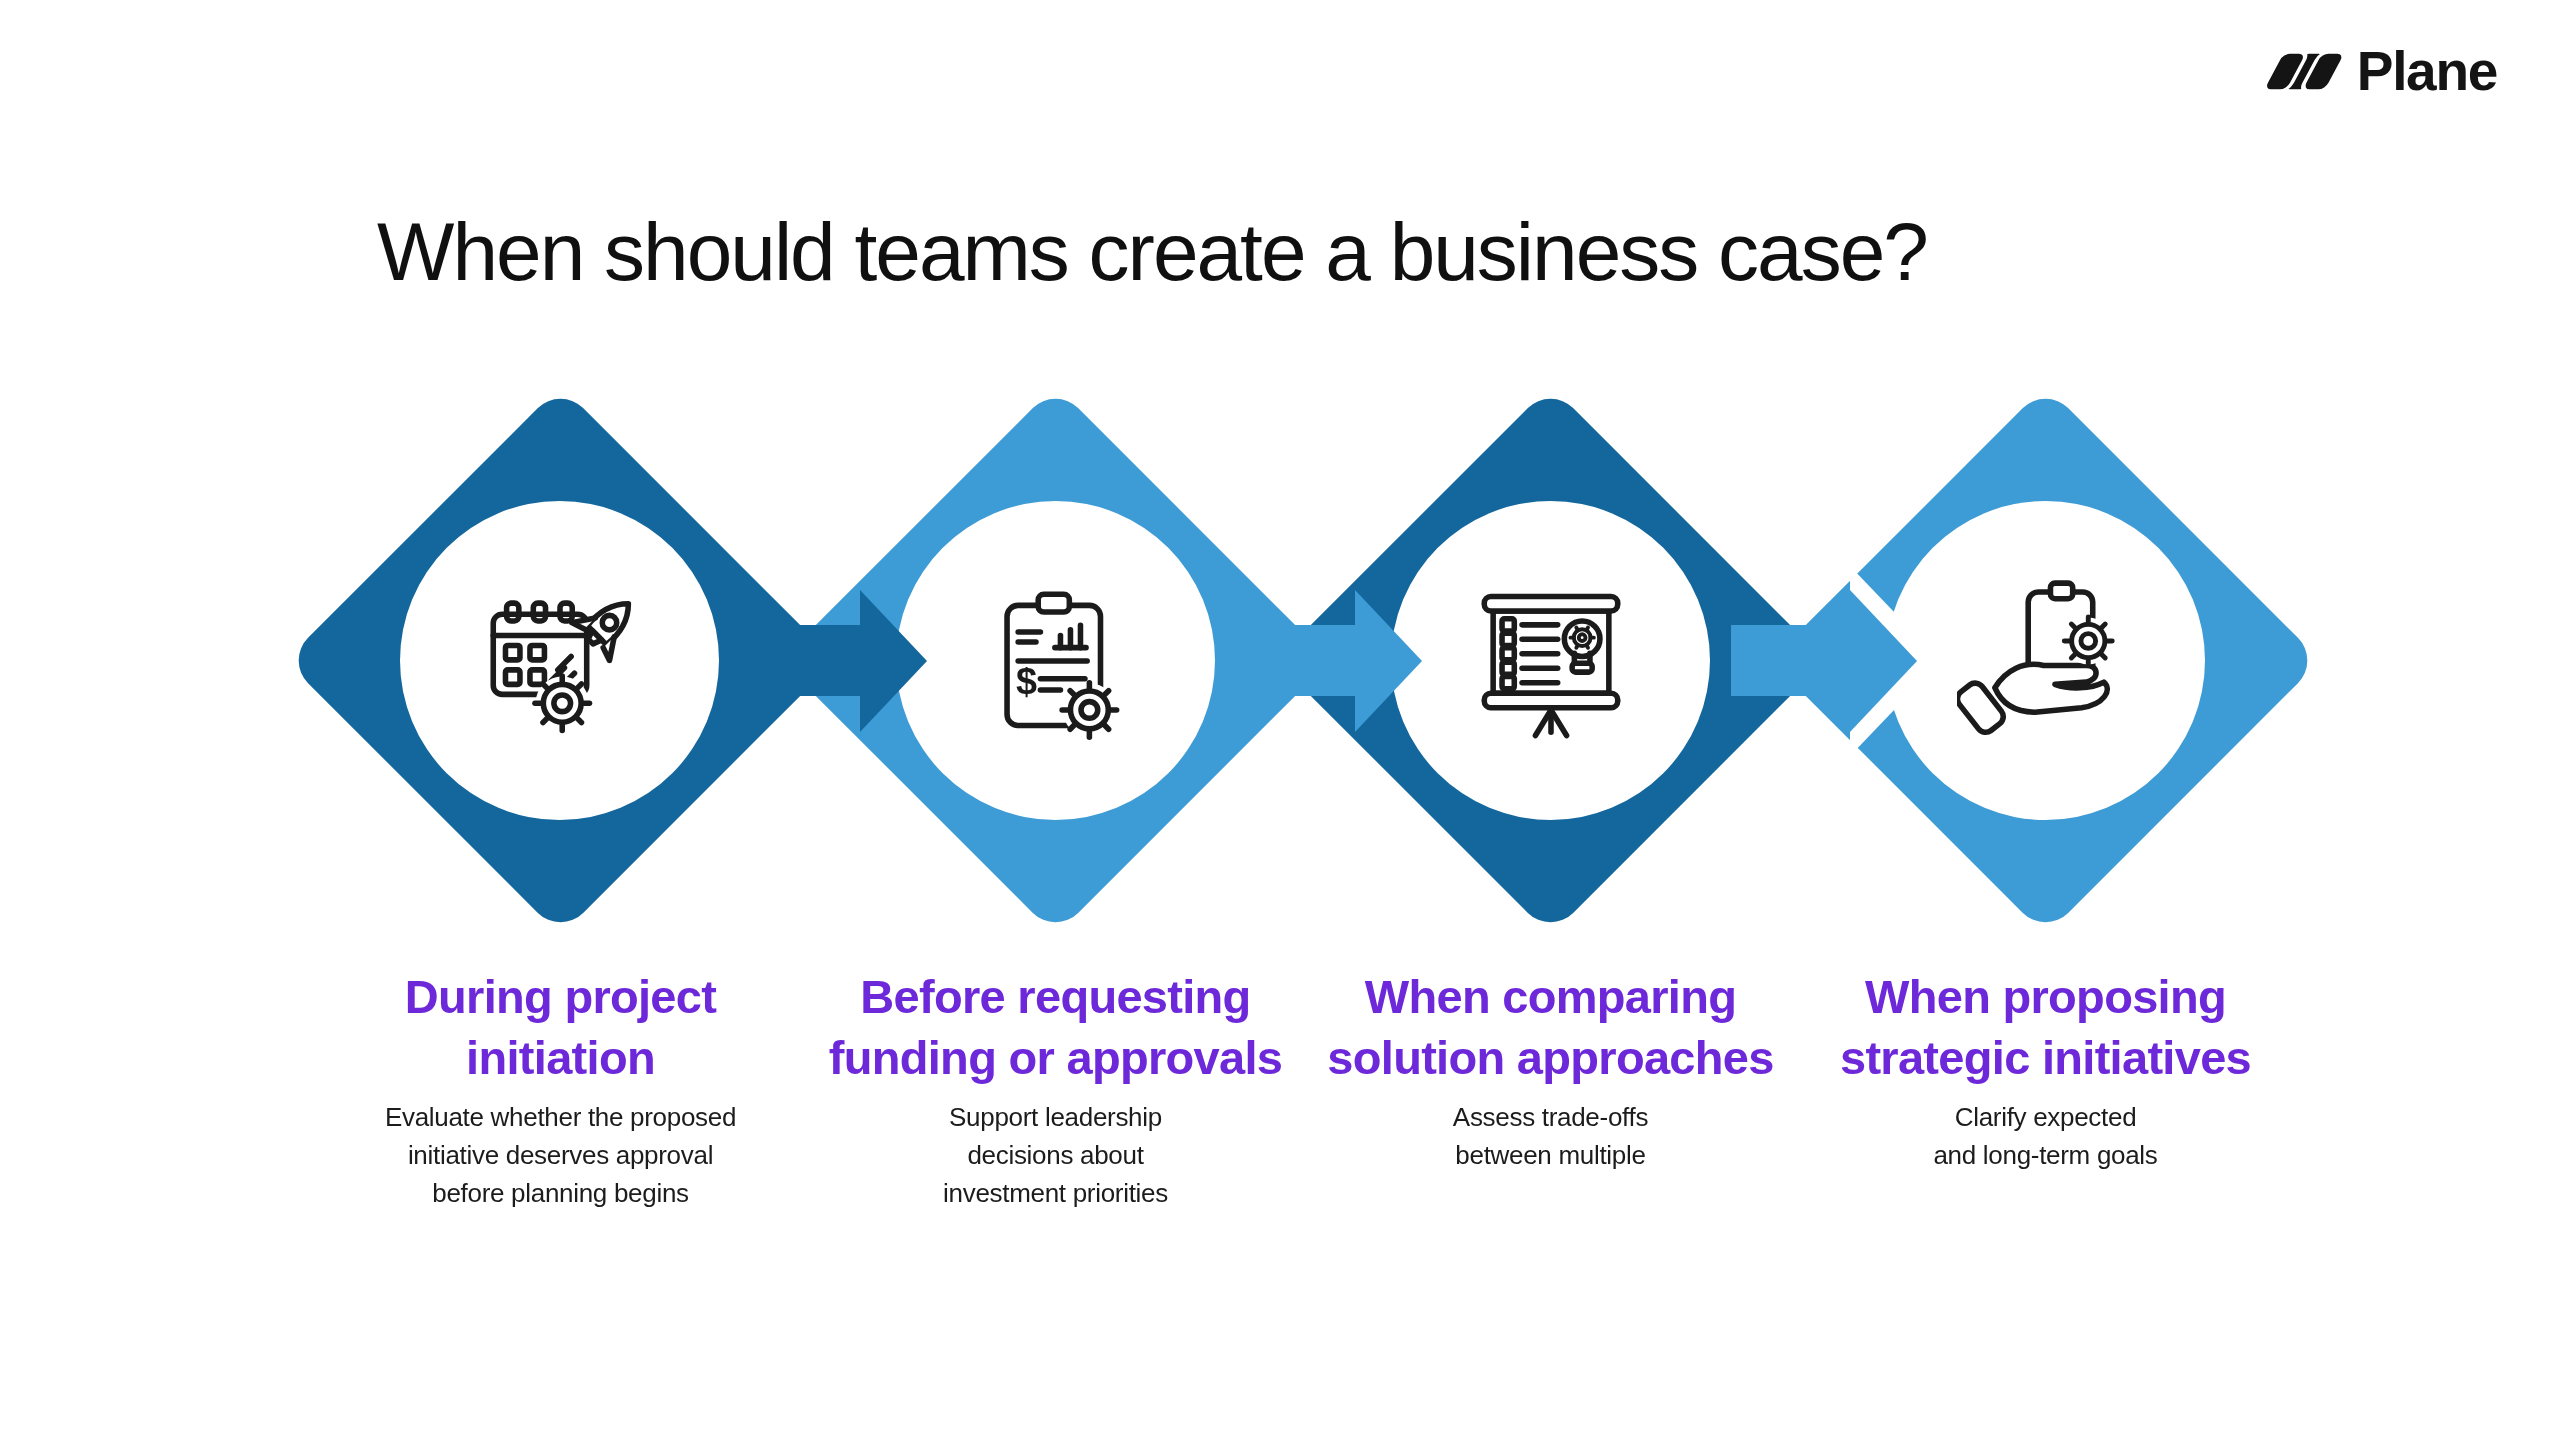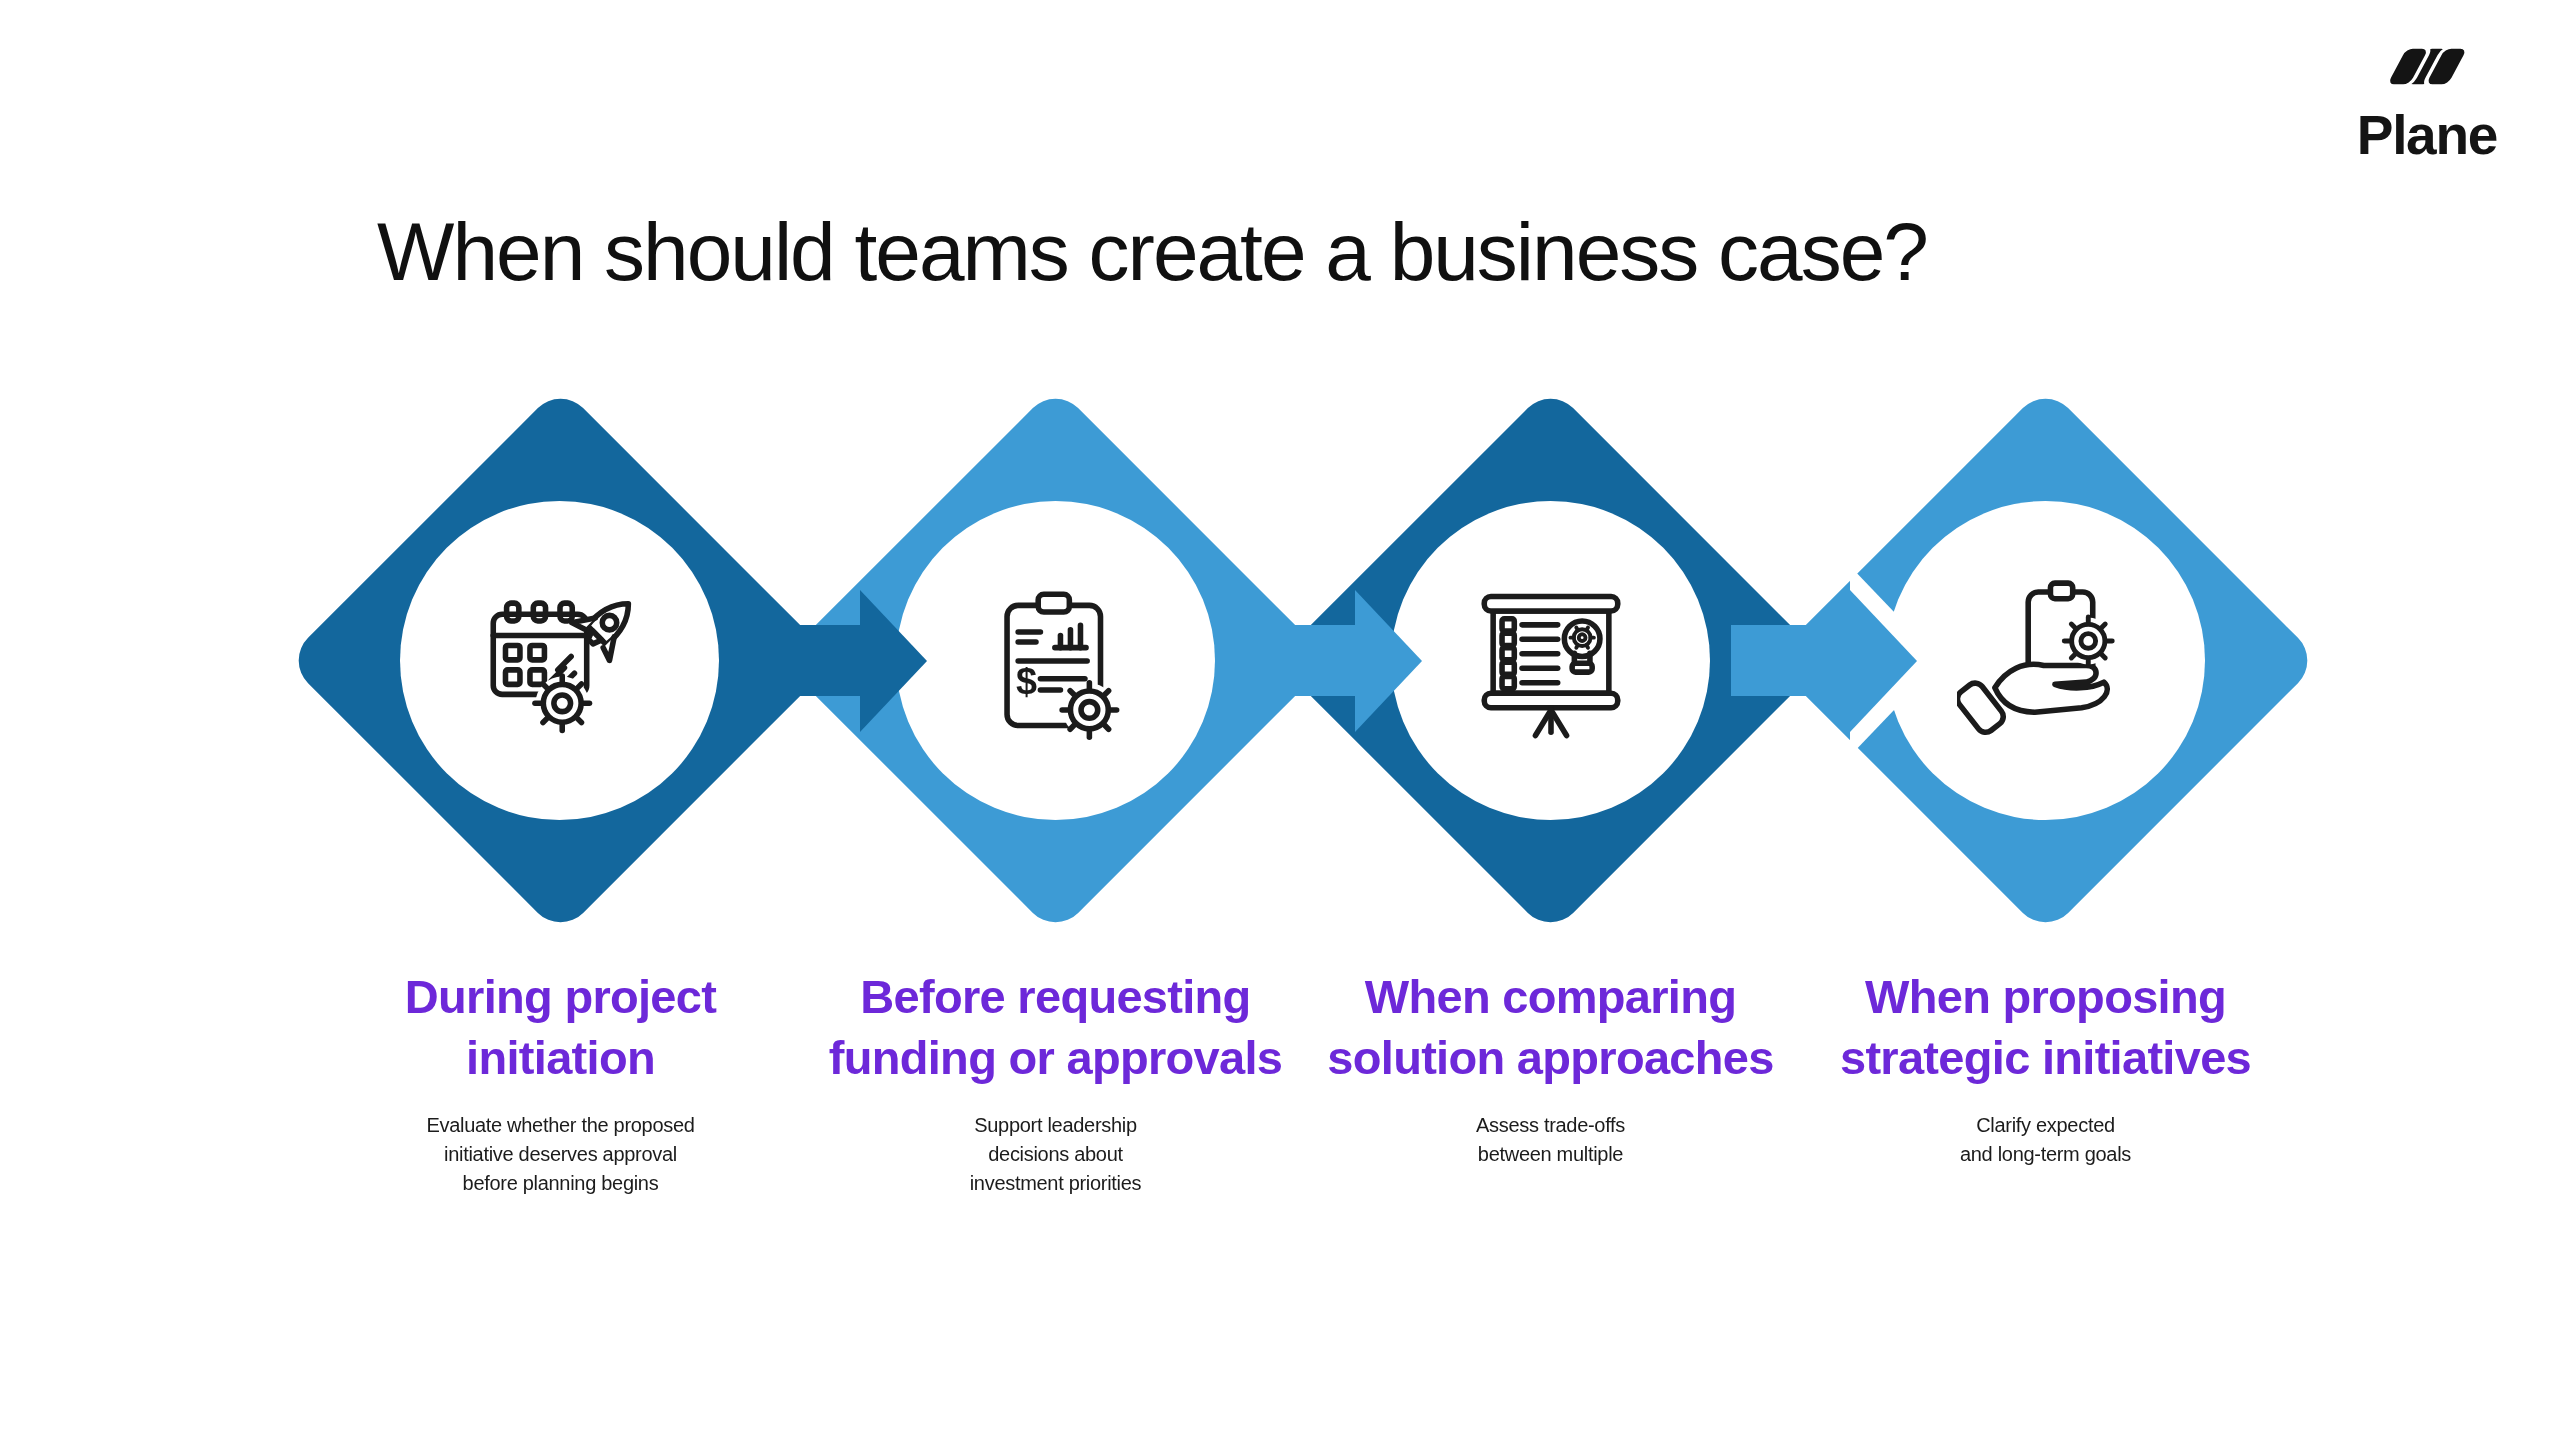--- a/index.html
+++ b/index.html
@@ -1,20 +1,20 @@
 <!DOCTYPE html>
 <html style="font-size:10.7px"><head>
 <meta charset="utf-8">
 <style>
   html,body{margin:0;padding:0;background:#ffffff;}
   body{width:2576px;height:1449px;overflow:hidden;font-family:"Liberation Sans","DejaVu Sans",sans-serif;}
   .canvas{position:relative;width:2576px;height:1449px;background:#ffffff;}
 
   
-  .logo{position:absolute;top:39px;right:79px;display:flex;align-items:center;gap:9.4px;flex-direction:column;}
+  .logo{position:absolute;top:39px;right:79px;display:flex;align-items:center;gap:9.4px;}
   .logo-mark{display:block;}
   .logo-text{font-size:55px;font-weight:600;letter-spacing:-1.3px;color:#141414;}
 
   
   .title{position:absolute;top:205px;left:0;width:2304px;margin:0;text-align:center;
          font-size:82px;font-weight:500;letter-spacing:-2px;color:#101010;}
 
   
   .diamond{position:absolute;width:389px;height:389px;border-radius:32px;
            transform:rotate(45deg);z-index:1;}
@@ -36,21 +36,21 @@
               border-left:67px solid #000;}
   .ah1{left:860px;} .ah2{left:1355px;} .ah3{left:1850px;}
   .arrow-notch{position:absolute;left:1850px;top:566px;width:0;height:0;z-index:3;
                border-top:95px solid transparent;border-bottom:95px solid transparent;
                border-left:91px solid #ffffff;}
 
   
   .step-text{position:absolute;top:966px;width:537px;text-align:center;}
   .t1{left:292px;} .t2{left:787px;} .t3{left:1282px;} .t4{left:1777px;}
   .step-heading{font-size:47px;line-height:1.3;font-weight:600;letter-spacing:-0.7px;color:#6d28d9;}
-  .step-desc{margin-top:23px;font-size:20px;line-height:1.45;letter-spacing:-0.3px;color:#1c1c1c;}
+  .step-desc{margin-top:11px;font-size:26px;line-height:1.45;letter-spacing:-0.3px;color:#1c1c1c;}
 
   .defs-hidden{position:absolute;width:0;height:0;overflow:hidden;}
 </style>
 </head>
 <body>
 
 <svg class="defs-hidden" aria-hidden="true">
   <defs>
     <g id="g17" stroke="#1b1b1b" stroke-width="5" stroke-linecap="round">
       <circle r="24" fill="#ffffff" stroke="none"></circle>

